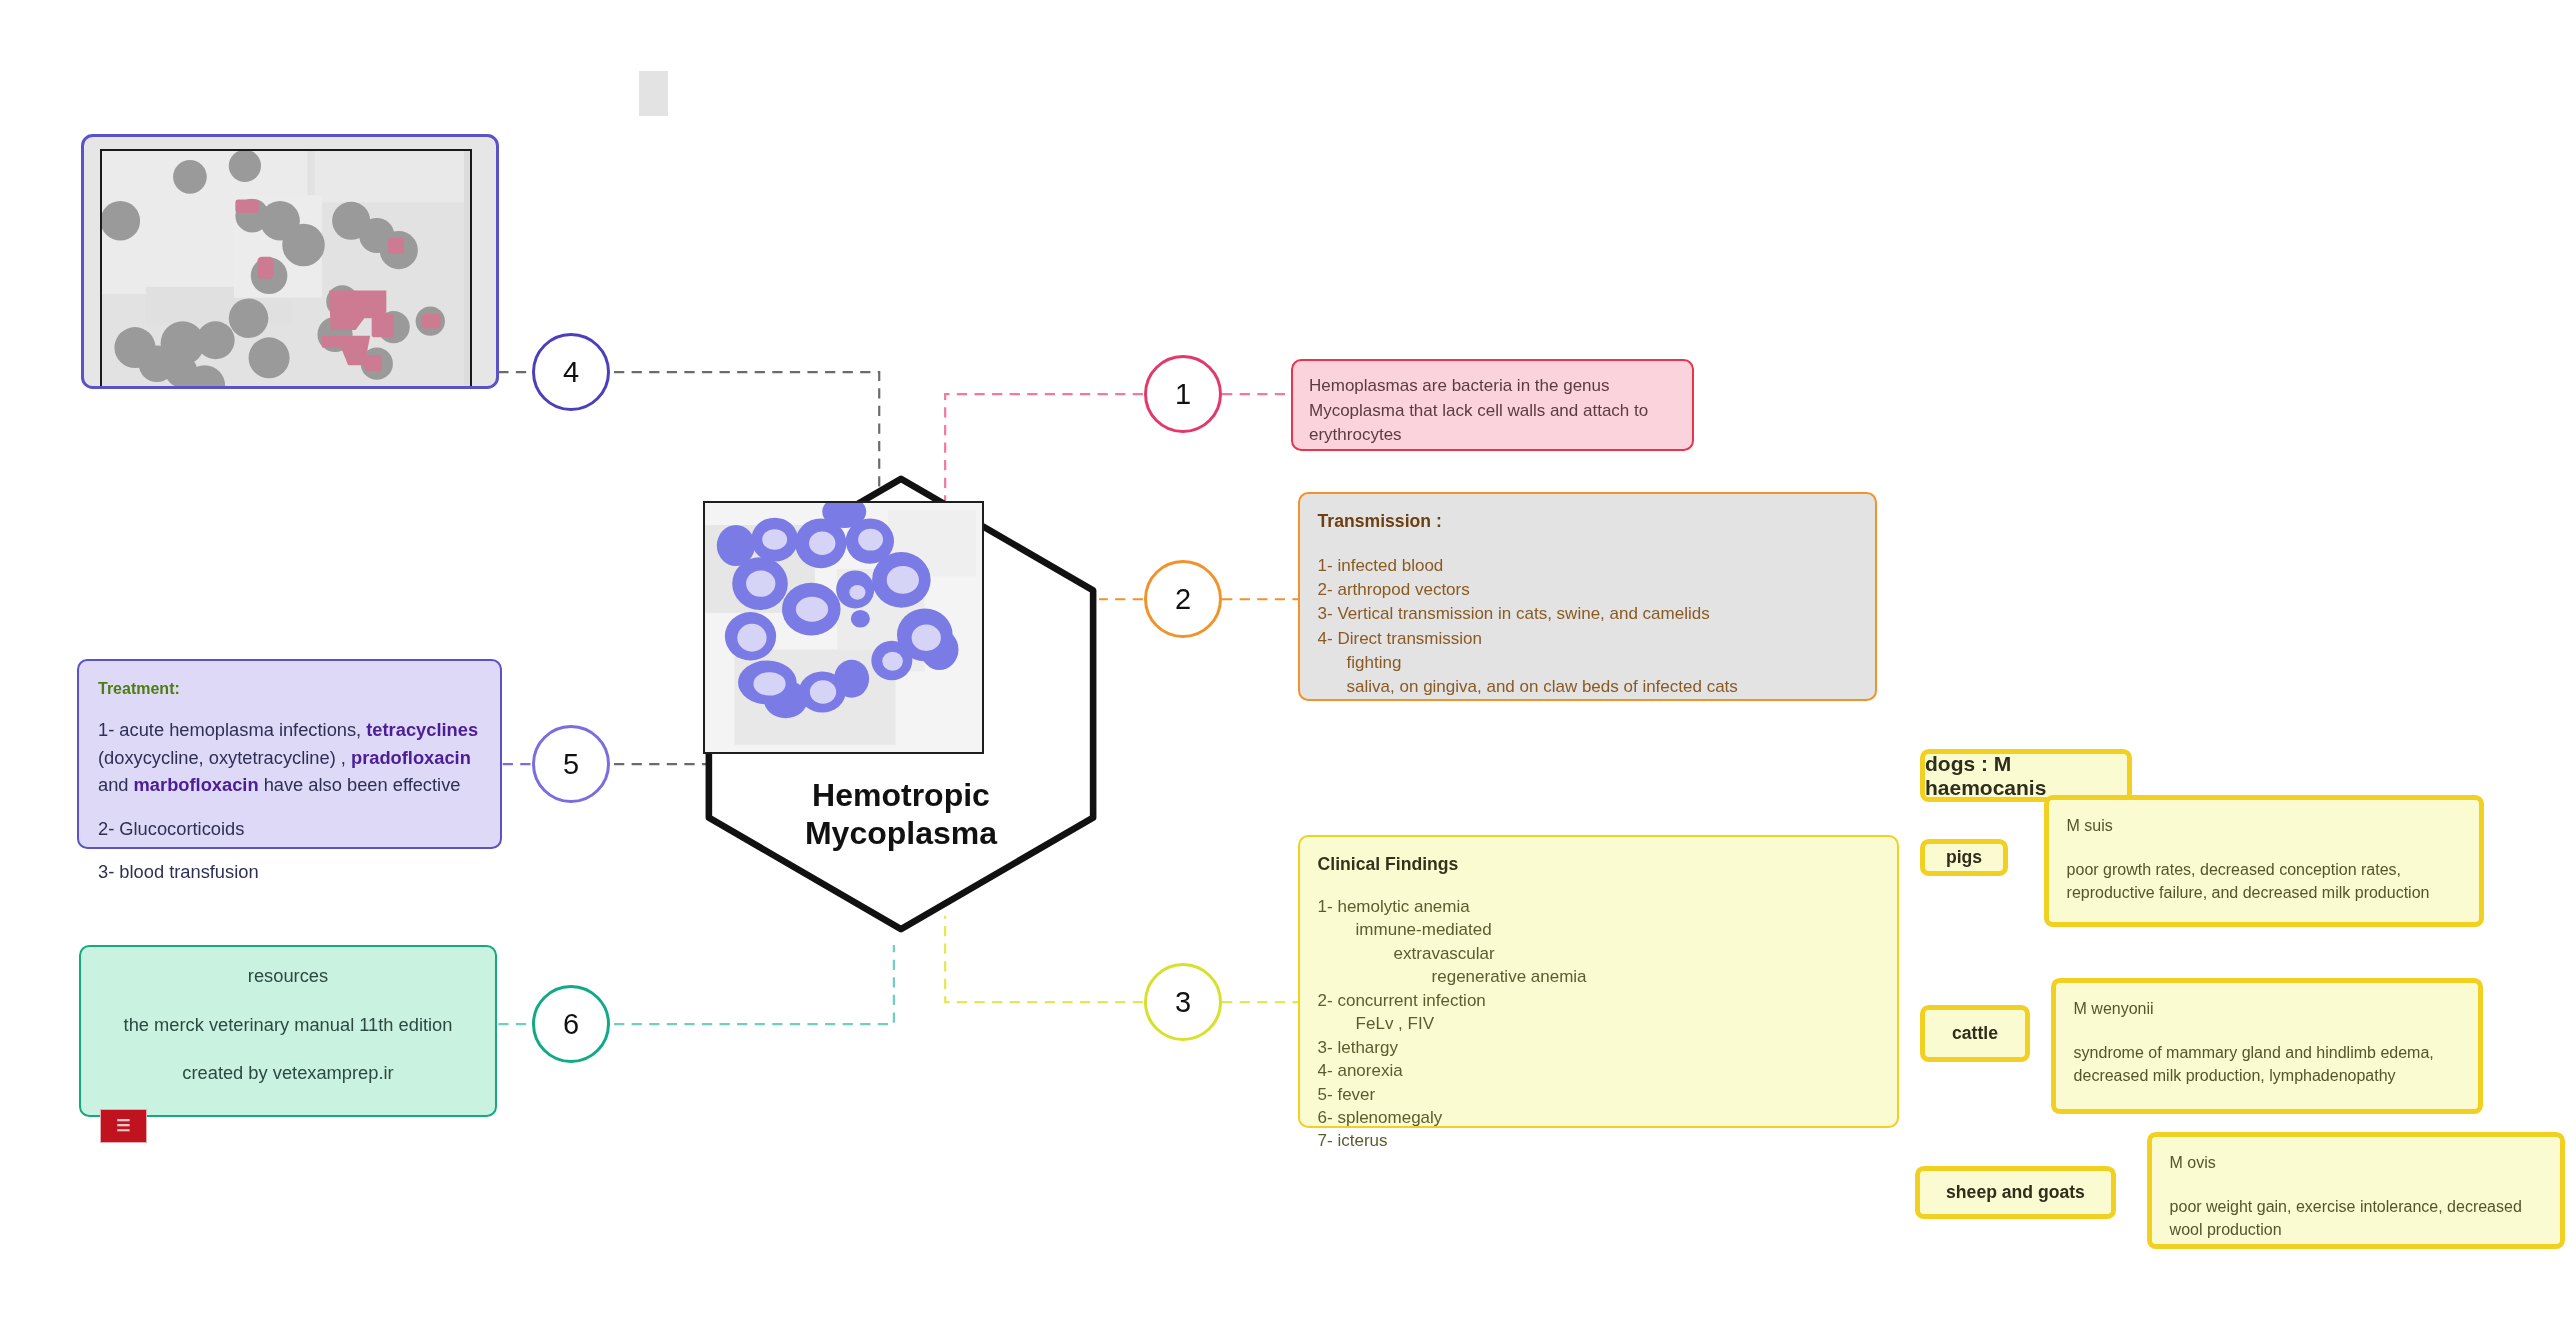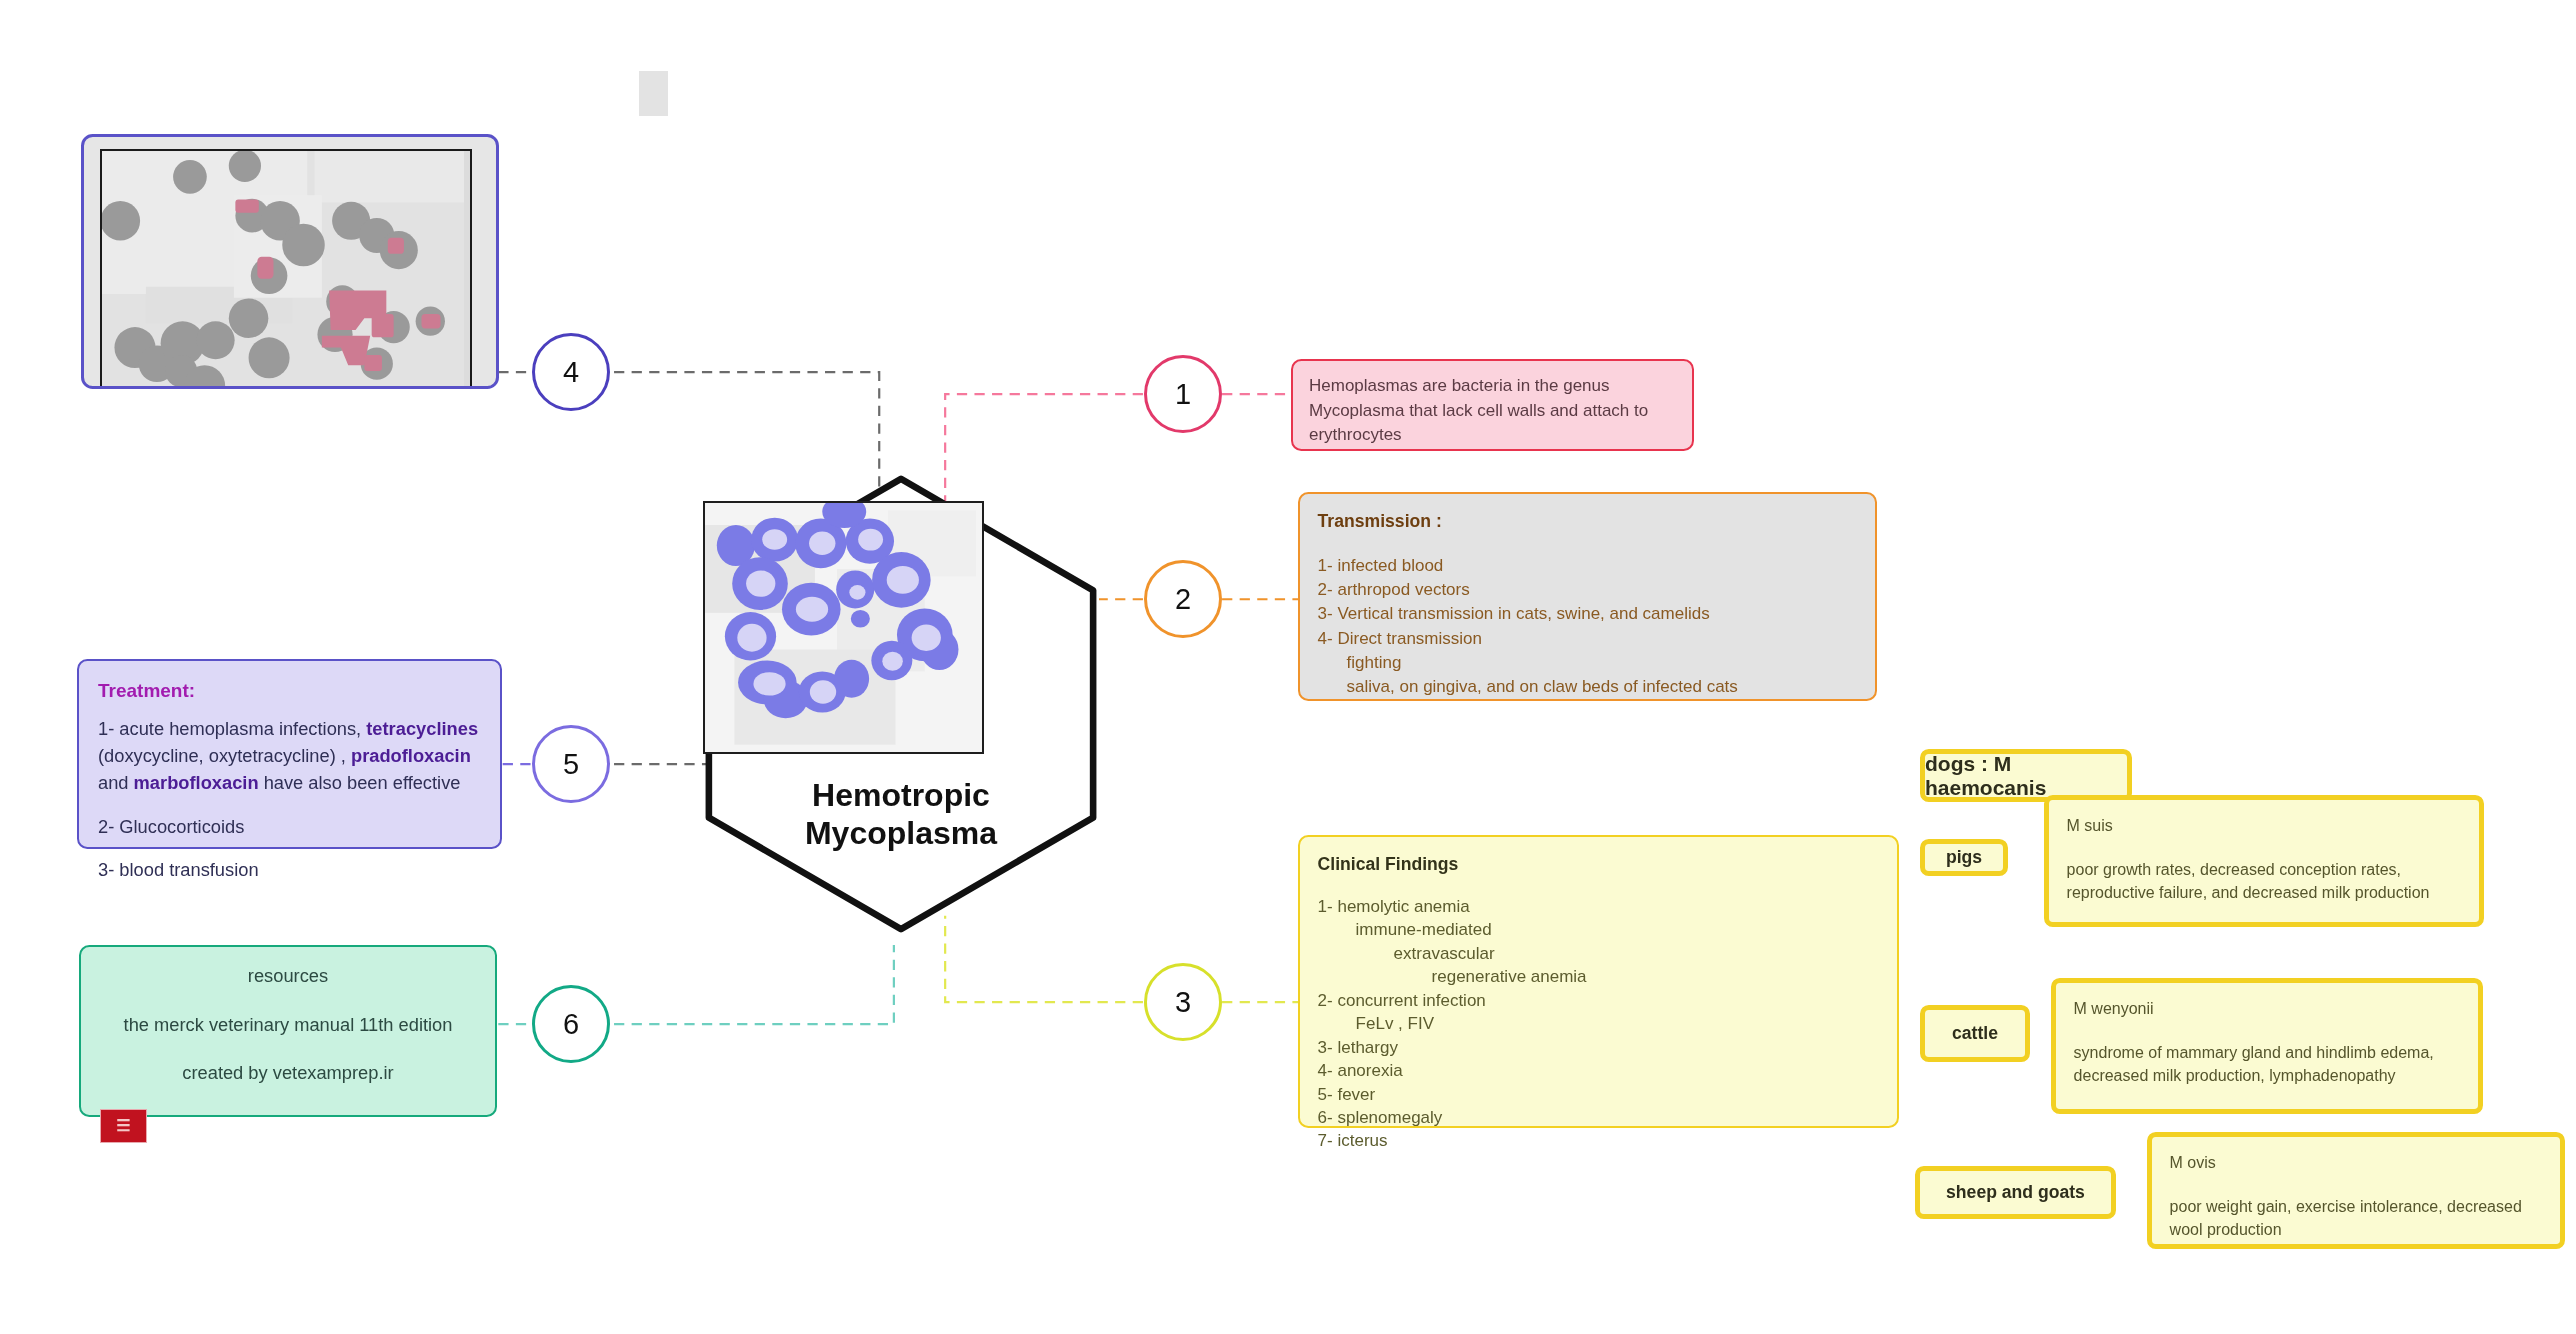--- a/index.html
+++ b/index.html
@@ -57,21 +57,21 @@
   #diagnosis-text p { margin: 0 0 19px 0; }
 
   
   #card-treatment {
     left: 77px; top: 659px; width: 425px; height: 190px;
     background: #ddd9f7;
     border: 2.9px solid #5a52c8;
     font-size: 18.3px; color: #2f2f55;
     padding: 16px 19px;
   }
-  #card-treatment .ttl { font-size: 19px; margin-bottom: 10px; color:#a21caf; }
+  #card-treatment .ttl { font-size: 16px; margin-bottom: 16px; color:#4d7c0f; }
   #card-treatment p { margin: 0 0 16px 0; line-height: 1.5; }
   #card-treatment b { font-weight: bold; color: #4c1d95; }
 
   
   #card-resources {
     left: 79px; top: 945px; width: 418px; height: 172px;
     background: #c9f2e0;
     border: 2.9px solid #16a97c;
     font-size: 18.3px; color: #2c4a42;
     padding: 16px 19px;

